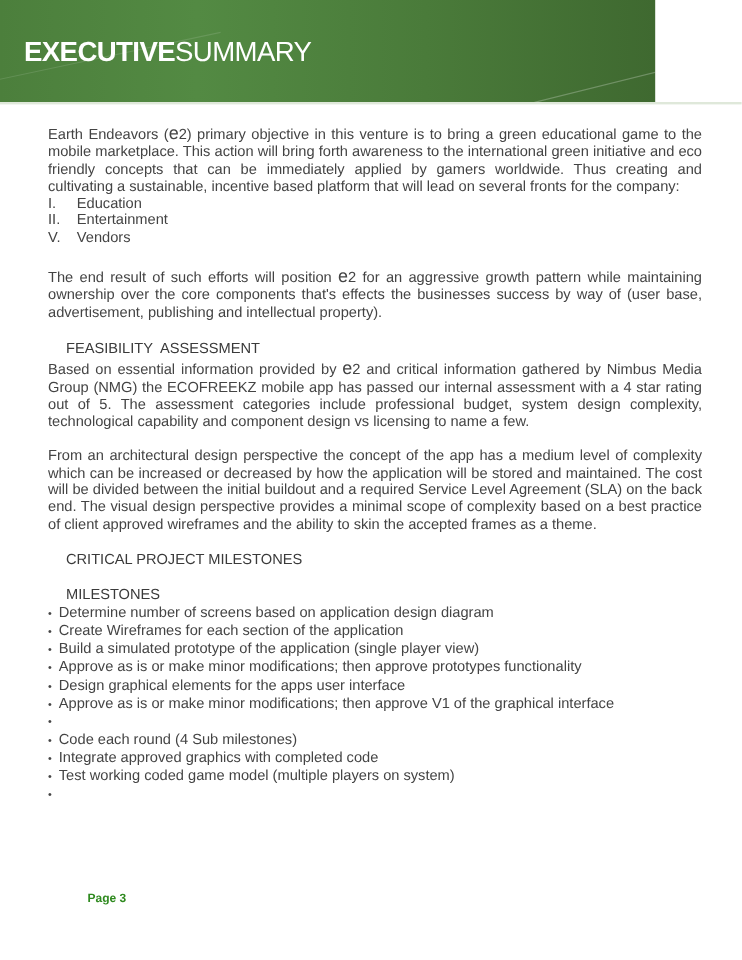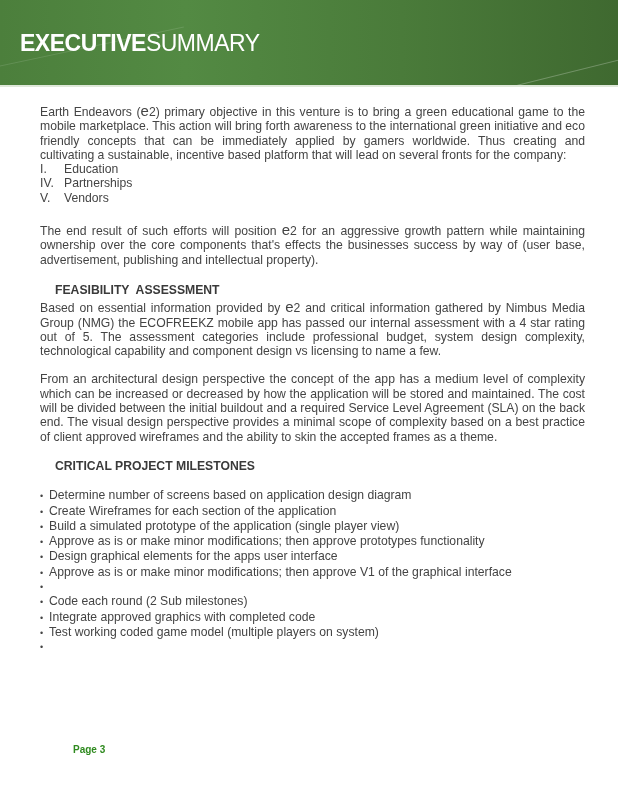--- a/index.html
+++ b/index.html
@@ -4,21 +4,21 @@
 <style>
   html, body { margin: 0; padding: 0; }
   body {
     width: 618px; height: 800px; overflow: hidden;
     background: #ffffff;
     font-family: "Liberation Sans", sans-serif;
     color: #444444;
     position: relative;
   }
   .header {
-    position: absolute; left: 0; top: 0; width: 618px; height: 85px;
+    position: absolute; left: 0; top: 0; width: 546px; height: 85px;
     background: linear-gradient(90deg, #4c7f3c 0%, #538a43 30%, #4a7b3a 65%, #3f6930 100%);
     overflow: hidden;
   }
   .header::before {
     content: ""; position: absolute; left: -40px; top: -10px; width: 220px; height: 60px;
     border-bottom: 1px solid rgba(255,255,255,0.12);
     transform: rotate(-12deg);
   }
   .header::after {
     content: ""; position: absolute; right: -20px; top: 70px; width: 120px; height: 20px;
@@ -39,21 +39,21 @@
   .content {
     position: absolute; left: 40px; top: 105px; width: 545px;
     font-size: 12.2px; line-height: 14.3px;
   }
   p { margin: 0; text-align: justify; }
   .e2 { font-size: 15px; line-height: 10px; }
   .roman { list-style: none; margin: 0; padding: 0; }
   .roman li { display: flex; }
   .roman .num { width: 24px; flex: none; }
   .gap { height: 14px; }
-  h3 { margin: 0; font-size: 12.2px; line-height: 14.3px; font-weight: bold; color: #3a3a3a; padding-left: 15px; }
+  h3 { margin: 0; font-size: 12.2px; line-height: 14.3px; font-weight: normal; color: #3a3a3a; padding-left: 15px; }
   .bullets { list-style: none; margin: 0; padding: 0; }
   .bullets li { display: flex; align-items: baseline; }
   .bullets .dot { width: 9px; flex: none; font-size: 9px; }
   .page-num {
     position: absolute; left: 73px; top: 744px;
     font-size: 10px; font-weight: bold; color: #2f8a1f;
   }
 </style>
 </head>
 <body>
@@ -65,22 +65,22 @@
 
 <div class="content">
   <p><span>Earth Endeavors (</span><span class="e2">e</span><span>2) primary objective in this venture is to bring a green educational game to the mobile marketplace. This action will bring forth awareness to the international green initiative and eco friendly concepts that can be immediately applied by gamers worldwide. Thus creating and cultivating a sustainable, incentive based platform that will lead on several fronts for the company:</span></p>
 
   <ul class="roman">
     <li>
         <span class="num">I.</span>
         <span>Education</span>
       </li>
     <li>
-        <span class="num">IV.</span>
-        <span>Partnerships</span>
+        <span class="num">II.</span>
+        <span>Entertainment</span>
       </li>
     <li>
         <span class="num">V.</span>
         <span>Vendors</span>
       </li>
   </ul>
 
   <div class="gap" style="height:19px"></div>
 
   <p><span>The end result of such efforts will position </span><span class="e2">e</span><span>2 for an aggressive growth pattern while maintaining ownership over the core components that's effects the businesses success by way of (user base, advertisement, publishing and intellectual property).</span></p>
@@ -94,20 +94,21 @@
   <div class="gap"></div>
 
   <p>From an architectural design perspective the concept of the app has a medium level of complexity which can be increased or decreased by how the application will be stored and maintained. The cost will be divided between the initial buildout and a required Service Level Agreement (SLA) on the back end. The visual design perspective provides a minimal scope of complexity based on a best practice of client approved wireframes and the ability to skin the accepted frames as a theme.</p>
 
   <div class="gap" style="height:15px"></div>
 
   <h3>CRITICAL PROJECT MILESTONES</h3>
 
   <div class="gap" style="height:15px"></div>
 
+  <h3>MILESTONES</h3>
   <ul class="bullets">
     <li>
         <span class="dot">•</span>
         <span>Determine number of screens based on application design diagram</span>
       </li>
     <li>
         <span class="dot">•</span>
         <span>Create Wireframes for each section of the application</span>
       </li>
     <li>
@@ -124,21 +125,21 @@
       </li>
     <li>
         <span class="dot">•</span>
         <span>Approve as is or make minor modifications; then approve V1 of the graphical interface</span>
       </li>
     <li>
         <span class="dot">•</span>
       </li>
     <li>
         <span class="dot">•</span>
-        <span>Code each round (2 Sub milestones)</span>
+        <span>Code each round (4 Sub milestones)</span>
       </li>
     <li>
         <span class="dot">•</span>
         <span>Integrate approved graphics with completed code</span>
       </li>
     <li>
         <span class="dot">•</span>
         <span>Test working coded game model (multiple players on system)</span>
       </li>
     <li>

